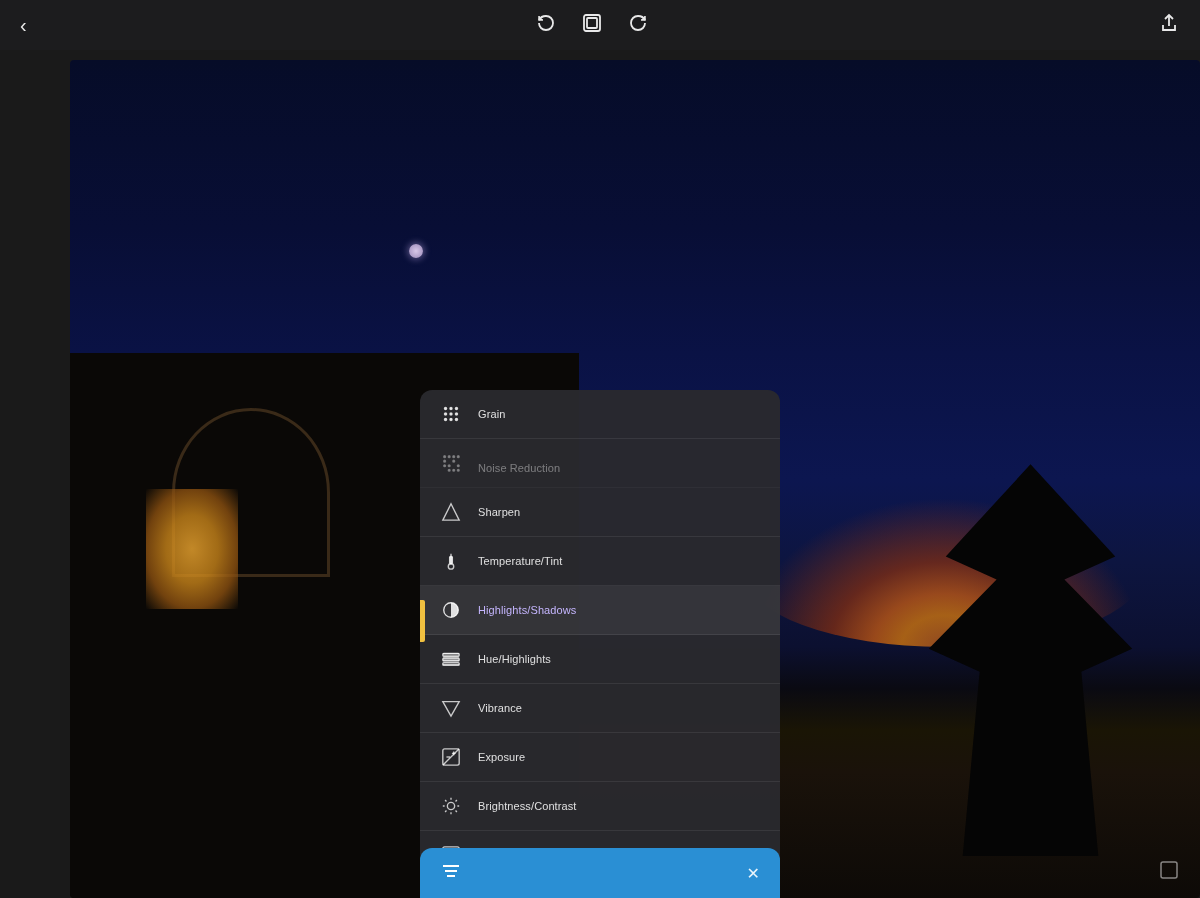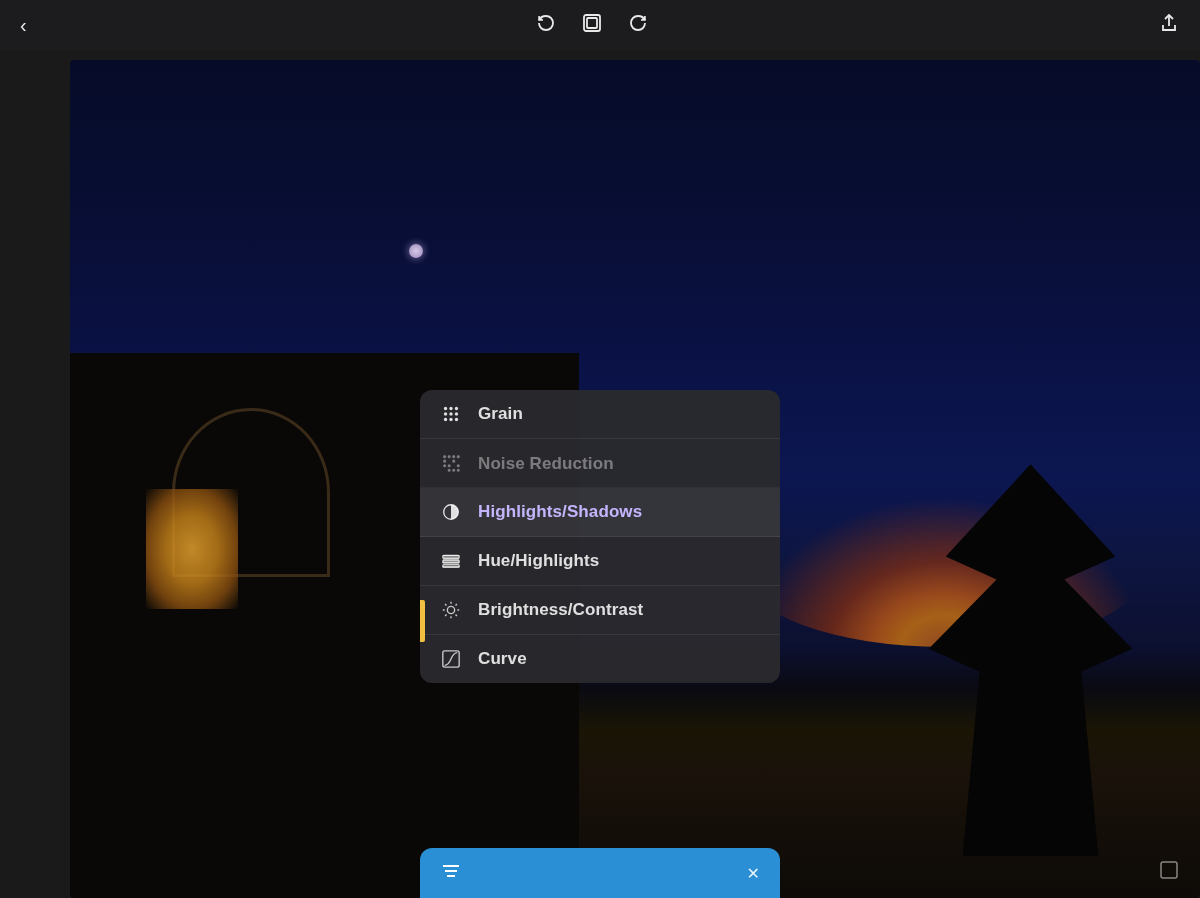--- a/index.html
+++ b/index.html
@@ -165,22 +165,22 @@
     .menu-item-icon svg {
       width: 20px;
       height: 20px;
       fill: none;
       stroke: rgba(255,255,255,0.75);
       stroke-width: 1.5;
     }
 
     .menu-item-label {
       color: rgba(255,255,255,0.85);
-      font-size: 17px;
-      font-weight: 700;
+      font-size: 11px;
+      font-weight: 400;
       letter-spacing: 0.1px;
     }
 
     
     .menu-item.selected {
       background: rgba(255,255,255,0.06);
     }
     .menu-item.selected .menu-item-label {
       color: #c4b5fd;
     }
@@ -319,21 +319,39 @@
         <circle cx="9" cy="14" r="1" fill="rgba(255,255,255,0.75)"></circle>
         <circle cx="19" cy="14" r="1" fill="rgba(255,255,255,0.75)"></circle>
         <circle cx="9" cy="19" r="1" fill="rgba(255,255,255,0.75)"></circle>
         <circle cx="14" cy="19" r="1" fill="rgba(255,255,255,0.75)"></circle>
         <circle cx="19" cy="19" r="1" fill="rgba(255,255,255,0.75)"></circle>
       </svg>
     </div>
     <span class="menu-item-label">Noise Reduction</span>
   </div>
 
-
+  <div class="menu-item">
+    <div class="menu-item-icon">
+      <svg viewBox="0 0 22 22">
+        <polygon points="11,2 20,20 2,20" stroke="rgba(255,255,255,0.75)" stroke-width="1.5" fill="none"></polygon>
+      </svg>
+    </div>
+    <span class="menu-item-label">Sharpen</span>
+  </div>
+
+  <div class="menu-item">
+    <div class="menu-item-icon">
+      <svg viewBox="0 0 22 22">
+        <line x1="11" y1="3" x2="11" y2="14" stroke="rgba(255,255,255,0.75)" stroke-width="1.5"></line>
+        <circle cx="11" cy="17" r="3" stroke="rgba(255,255,255,0.75)" stroke-width="1.5" fill="none"></circle>
+        <rect x="9.5" y="6" width="3" height="8" fill="rgba(255,255,255,0.75)" rx="1"></rect>
+      </svg>
+    </div>
+    <span class="menu-item-label">Temperature/Tint</span>
+  </div>
 
   <div class="menu-item selected">
     <div class="menu-item-icon">
       <svg viewBox="0 0 22 22">
         <circle cx="11" cy="11" r="8" stroke="rgba(255,255,255,0.85)" stroke-width="1.5" fill="none"></circle>
         <path d="M11 3 A8 8 0 0 1 11 19 Z" fill="rgba(255,255,255,0.85)" stroke="none"></path>
       </svg>
     </div>
     <span class="menu-item-label">Highlights/Shadows</span>
   </div>
@@ -347,21 +365,42 @@
         <rect x="2" y="15" width="18" height="3" fill="rgba(255,255,255,0.2)" rx="1"></rect>
         <line x1="2" y1="5" x2="20" y2="5" stroke="rgba(255,255,255,0.75)" stroke-width="1"></line>
         <line x1="2" y1="9" x2="20" y2="9" stroke="rgba(255,255,255,0.75)" stroke-width="1"></line>
         <line x1="2" y1="13" x2="20" y2="13" stroke="rgba(255,255,255,0.75)" stroke-width="1"></line>
         <line x1="2" y1="17" x2="20" y2="17" stroke="rgba(255,255,255,0.75)" stroke-width="1"></line>
       </svg>
     </div>
     <span class="menu-item-label">Hue/Highlights</span>
   </div>
 
-
+  <div class="menu-item">
+    <div class="menu-item-icon">
+      <svg viewBox="0 0 22 22">
+        <polygon points="11,20 2,4 20,4" stroke="rgba(255,255,255,0.75)" stroke-width="1.5" fill="none"></polygon>
+      </svg>
+    </div>
+    <span class="menu-item-label">Vibrance</span>
+  </div>
+
+  <div class="menu-item">
+    <div class="menu-item-icon">
+      <svg viewBox="0 0 22 22">
+        <rect x="2" y="2" width="18" height="18" rx="2" stroke="rgba(255,255,255,0.75)" stroke-width="1.5" fill="none"></rect>
+        <line x1="2" y1="20" x2="20" y2="2" stroke="rgba(255,255,255,0.75)" stroke-width="1.5"></line>
+        <line x1="6" y1="11" x2="10" y2="11" stroke="rgba(255,255,255,0.75)" stroke-width="1.5"></line>
+        <line x1="13" y1="8" x2="13" y2="8" stroke="rgba(255,255,255,0.75)" stroke-width="1.5"></line>
+        <line x1="12" y1="7" x2="16" y2="7" stroke="rgba(255,255,255,0.75)" stroke-width="1.5"></line>
+        <line x1="14" y1="5" x2="14" y2="9" stroke="rgba(255,255,255,0.75)" stroke-width="1.5"></line>
+      </svg>
+    </div>
+    <span class="menu-item-label">Exposure</span>
+  </div>
 
   <div class="menu-item">
     <div class="menu-item-icon">
       <svg viewBox="0 0 22 22">
         <circle cx="11" cy="11" r="4" stroke="rgba(255,255,255,0.75)" stroke-width="1.5" fill="none"></circle>
         <line x1="11" y1="2" x2="11" y2="4" stroke="rgba(255,255,255,0.75)" stroke-width="1.5"></line>
         <line x1="11" y1="18" x2="11" y2="20" stroke="rgba(255,255,255,0.75)" stroke-width="1.5"></line>
         <line x1="2" y1="11" x2="4" y2="11" stroke="rgba(255,255,255,0.75)" stroke-width="1.5"></line>
         <line x1="18" y1="11" x2="20" y2="11" stroke="rgba(255,255,255,0.75)" stroke-width="1.5"></line>
         <line x1="4.5" y1="4.5" x2="6" y2="6" stroke="rgba(255,255,255,0.75)" stroke-width="1.5"></line>

